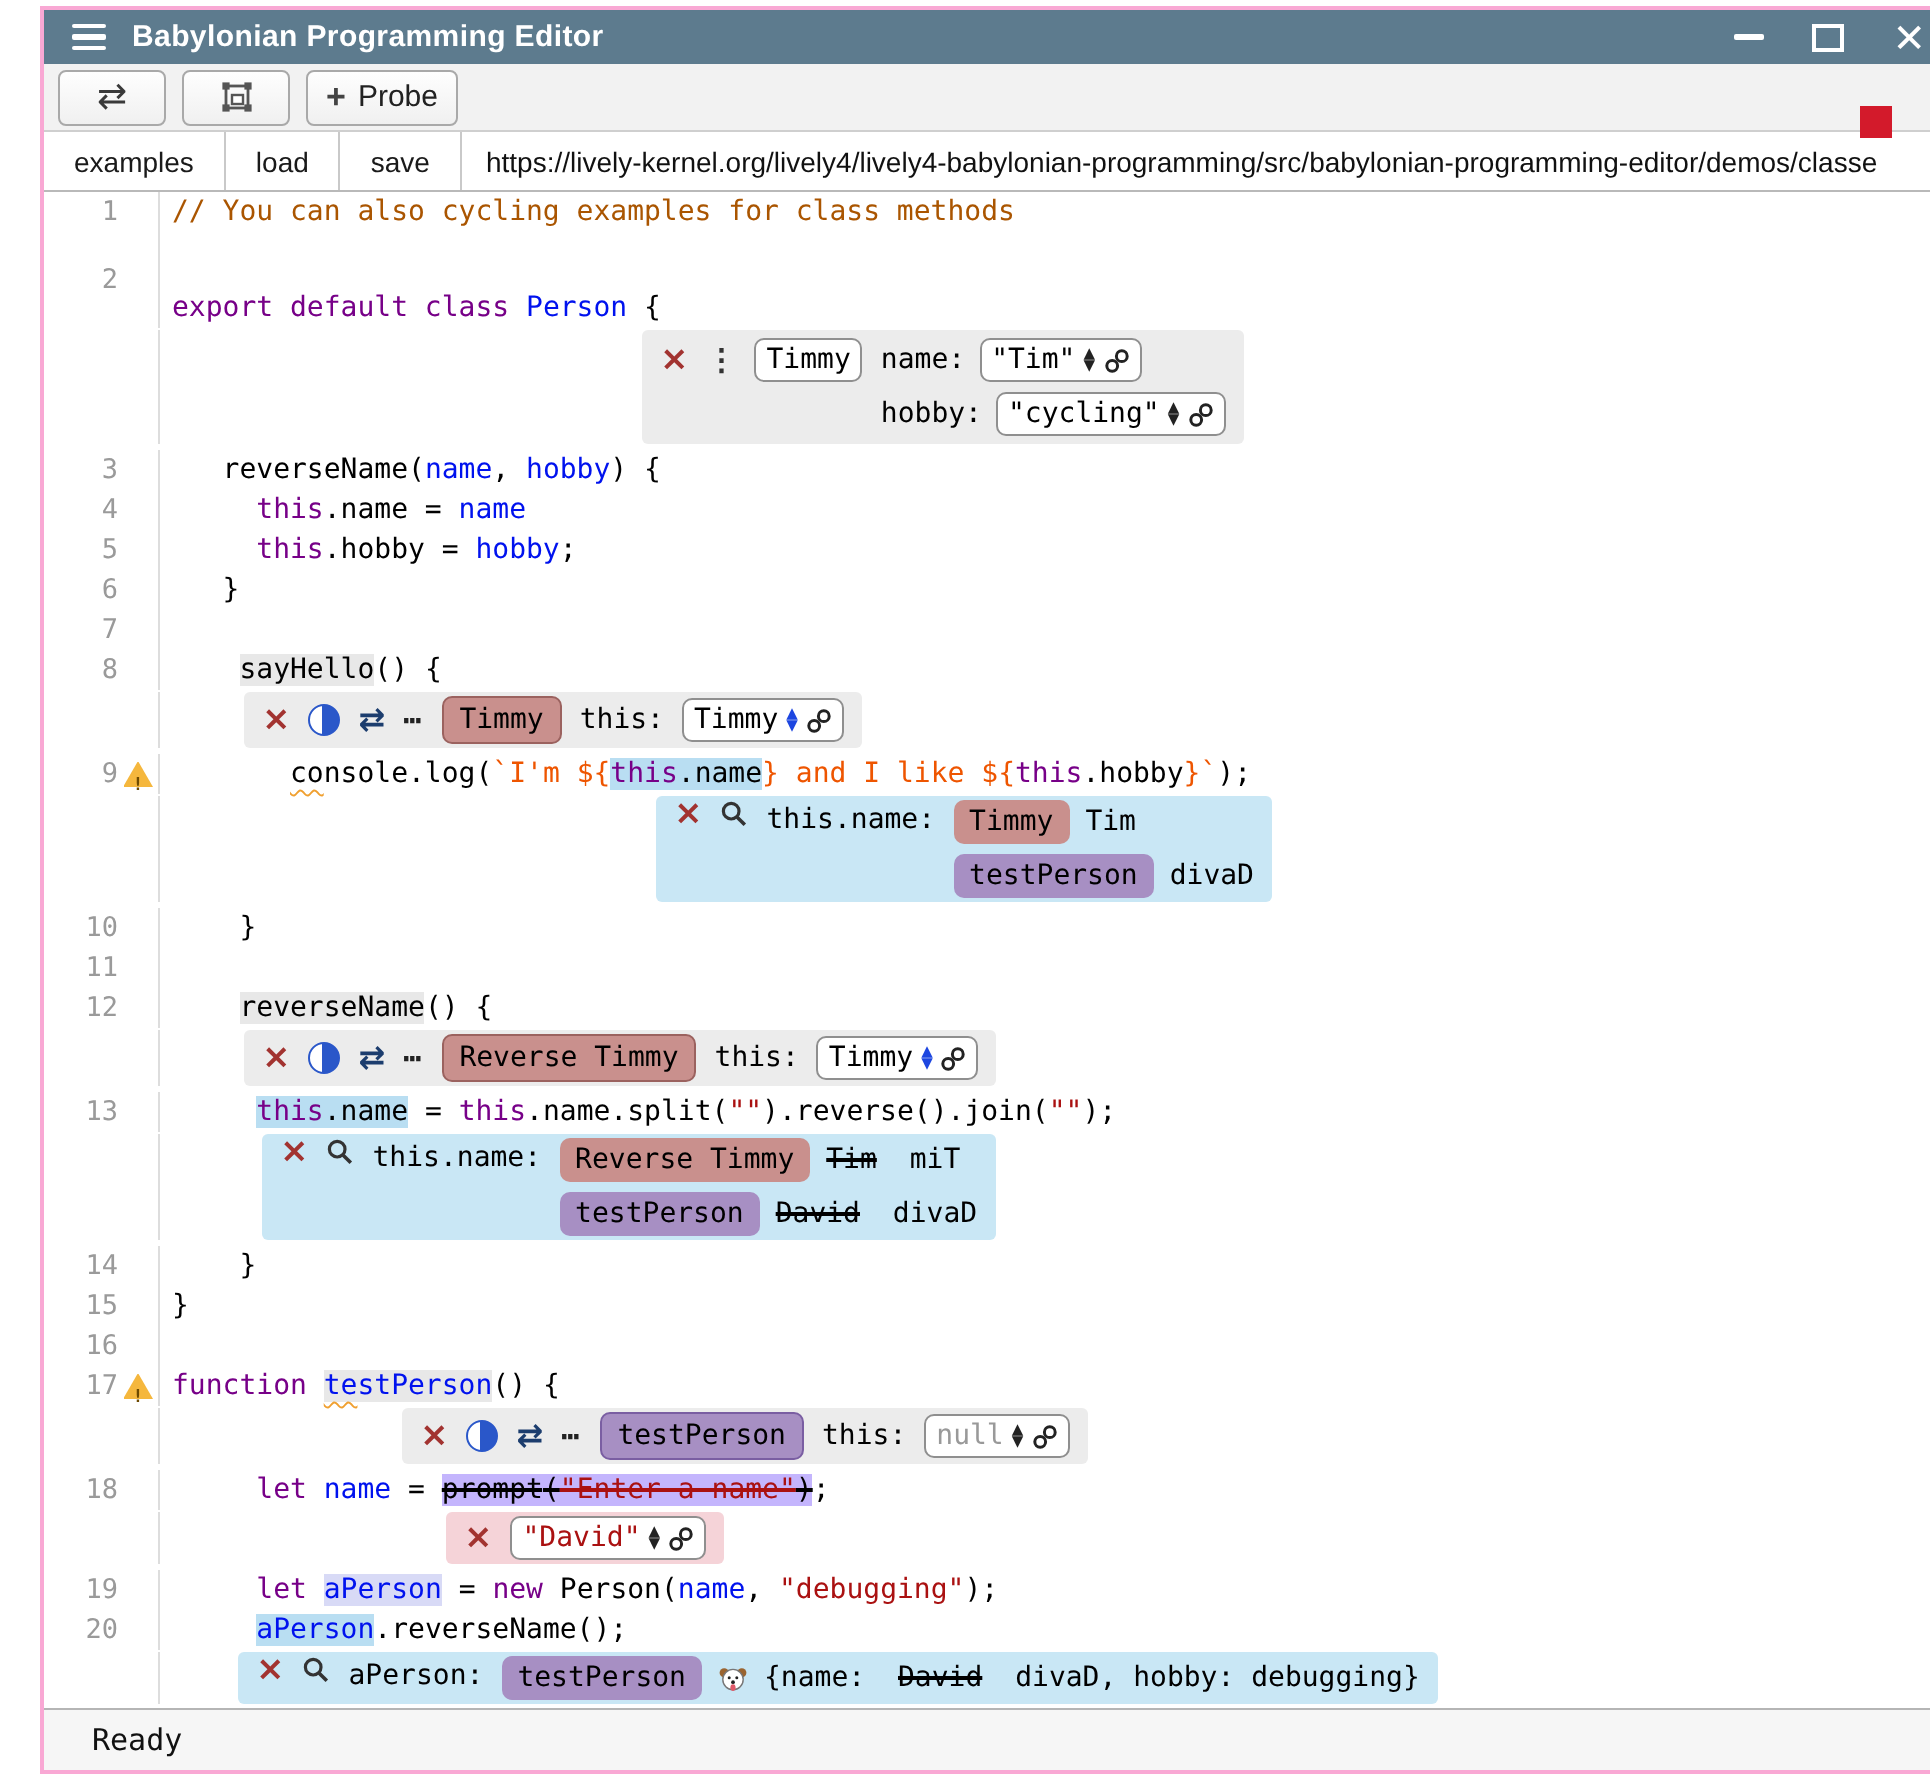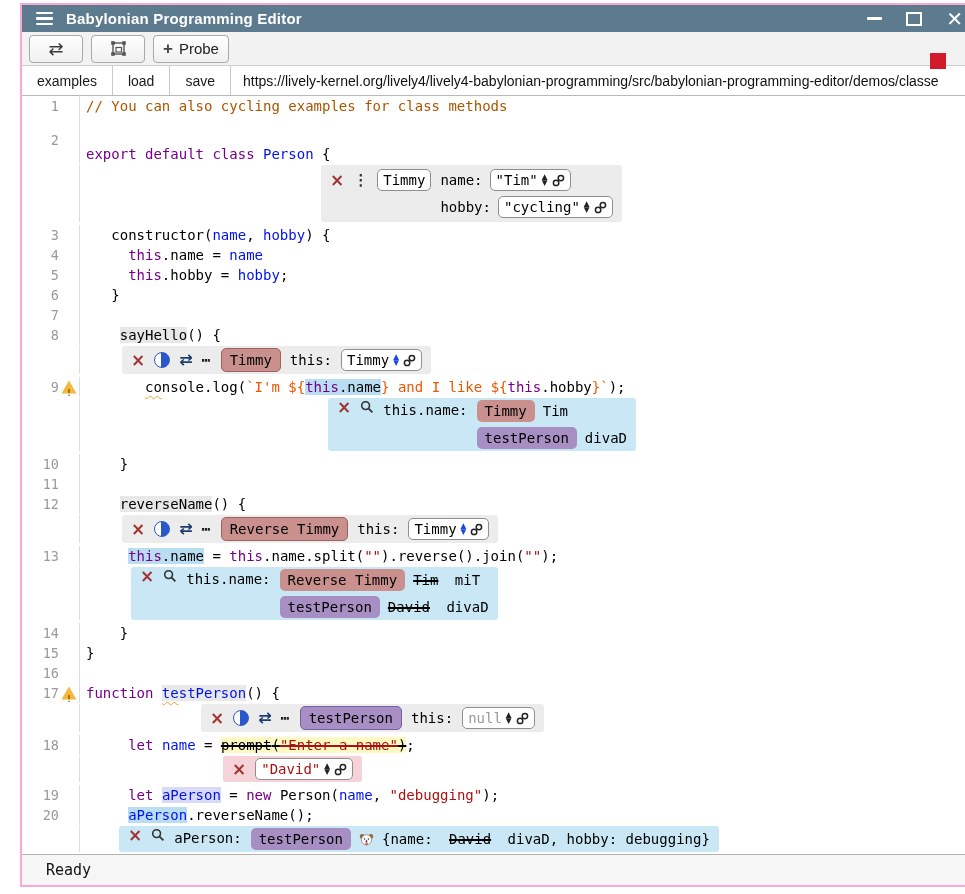--- a/index.html
+++ b/index.html
@@ -42,21 +42,21 @@
   
   .tok-comment{color:#aa5500;}
   .tok-keyword{color:#770088;}
   .tok-def{color:#0012ee;}
   .tok-string{color:#aa1111;}
   .tok-string2{color:#ee5500;}
   .tok-plain{color:#000;}
   .hl-gray{background:#e8e8e8;}
   .hl-blue{background:#b9def2;}
   .hl-lav{background:#d8daf6;}
-  .rep{background:#fef9c3;text-decoration:line-through;text-decoration-thickness:1.5px;}
+  .rep{background:#c4b5fd;text-decoration:line-through;text-decoration-thickness:1.5px;}
   .wavy{text-decoration:underline;text-decoration-style:wavy;text-decoration-color:#f0a030;
     text-underline-offset:3px;text-decoration-thickness:1px;}
   
   .wtri{position:relative;width:15px;height:13px;display:inline-block;}
   .wtri::before{content:"";position:absolute;inset:0;background:#f5b73d;
     clip-path:polygon(50% 0,100% 100%,0 100%);}
   .wtri i{position:absolute;left:0;right:0;top:2.5px;bottom:0;font-style:normal;font-weight:bold;
     font-size:9px;color:#6e4a00;text-align:center;z-index:1;}
   
   .wrow{margin:1px 0 3px;}
@@ -167,21 +167,21 @@
                         <circle cx="8.9" cy="4.1" r="2.7" fill="none" stroke="#222" stroke-width="1.5"></circle>
                       </svg></span></span></span><span class="exparam"><span>hobby:</span><span class="vbox"><span>"cycling"</span><span class="arr arr-black"><span>▲</span><span>▼</span></span><span><svg width="13" height="13" viewBox="0 0 13 13">
                         <circle cx="4.1" cy="8.9" r="2.7" fill="none" stroke="#222" stroke-width="1.5"></circle>
                         <circle cx="8.9" cy="4.1" r="2.7" fill="none" stroke="#222" stroke-width="1.5"></circle>
                       </svg></span></span></span></span></span></div>
         </div><div class="erow">
           <div class="gut">
             <span class="num">3</span>
             <span class="wslot"></span>
           </div>
-          <div class="cnt" style="padding-left: 31.29px;"><span class="tok-plain">constructor(</span><span class="tok-def">name</span><span class="tok-plain">, </span><span class="tok-def">hobby</span><span class="tok-plain">) {</span></div>
+          <div class="cnt" style="padding-left: 31.29px;"><span class="tok-plain">reverseName(</span><span class="tok-def">name</span><span class="tok-plain">, </span><span class="tok-def">hobby</span><span class="tok-plain">) {</span></div>
         </div><div class="erow">
           <div class="gut">
             <span class="num">4</span>
             <span class="wslot"></span>
           </div>
           <div class="cnt" style="padding-left: 48.15px; text-align: center;"><span class="tok-keyword">this</span><span class="tok-plain">.name = </span><span class="tok-def">name</span></div>
         </div><div class="erow">
           <div class="gut">
             <span class="num">5</span>
             <span class="wslot"></span>

